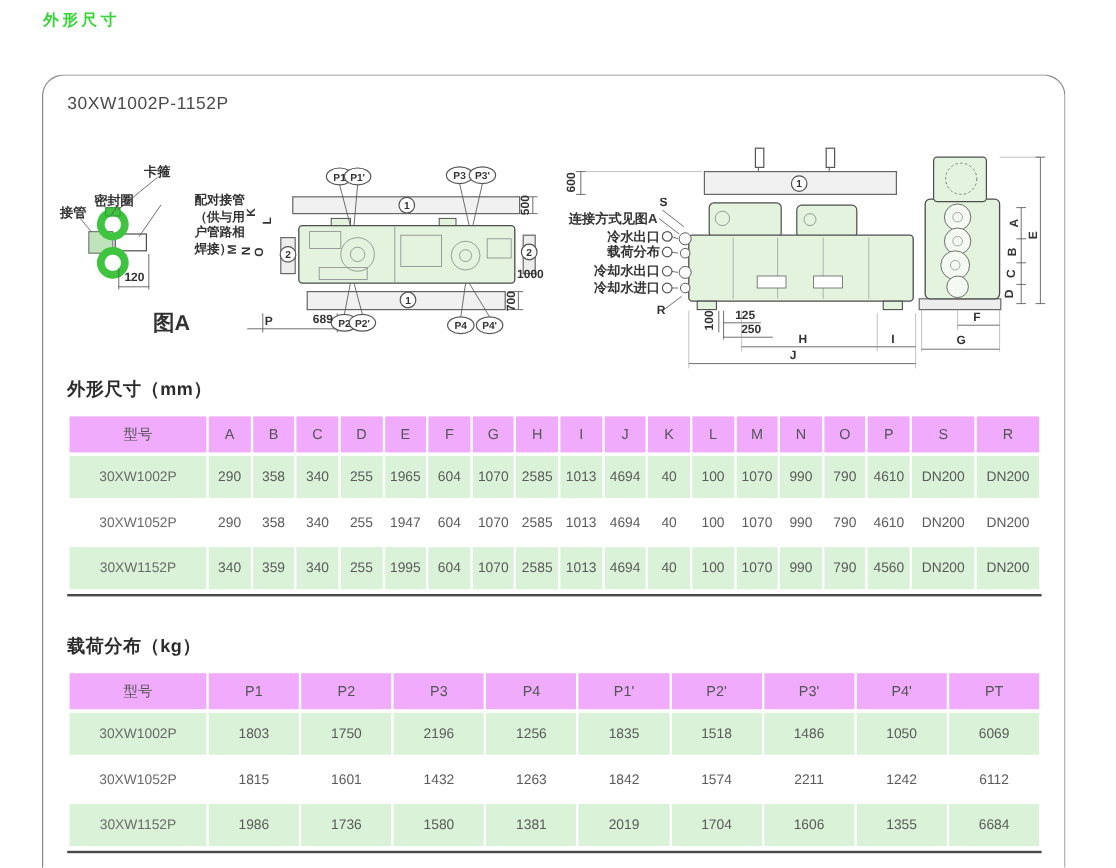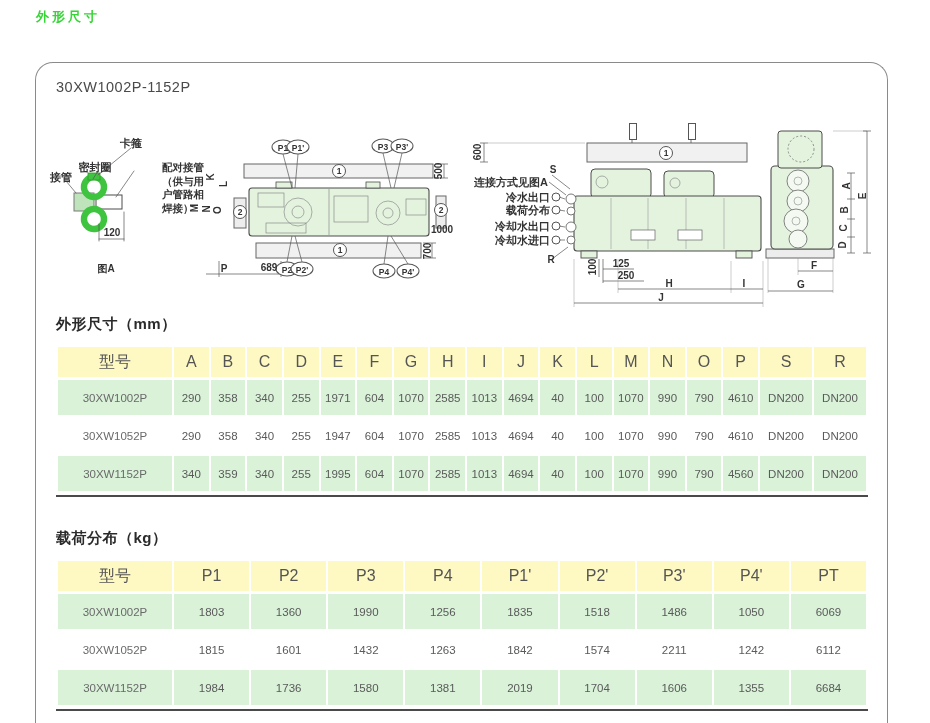--- a/index.html
+++ b/index.html
@@ -10,34 +10,34 @@
   .panel{position:absolute;left:35px;top:62px;width:851px;height:690px;
     border:1.5px solid #8a8a8a;border-bottom:none;border-radius:18px 18px 0 0;background:#fff;}
   .panel-label{position:absolute;left:20px;top:16px;font-size:14.5px;color:#4a4a4a;letter-spacing:.5px;}
   .drawing{position:absolute;left:0;top:48px;width:851px;height:205px;font-weight:bold;}
   .drawing svg{position:absolute;left:0;top:0;}
   .lab{position:absolute;transform:translate(-50%,-50%);font-size:10px;color:#333;white-space:nowrap;}
   .lab.cn{font-size:11px;}
   .lab.v{transform:translate(-50%,-50%) rotate(-90deg);}
   .lab-r{position:absolute;transform:translate(-100%,-50%);font-size:11px;color:#333;white-space:nowrap;}
   .lab-block{position:absolute;font-size:10.5px;line-height:1.3;color:#333;white-space:pre-line;margin-left:28px;}
-  .figcap{font-size:10px;color:#333;}
+  .figcap{font-size:18px;color:#333;margin-left:37px;}
   .badge{position:absolute;transform:translate(-50%,-50%);width:21px;height:13px;
     border:1px solid #555;border-radius:50%;background:#fff;color:#333;
     font-size:8.5px;display:flex;align-items:center;justify-content:center;}
   .numbadge{position:absolute;transform:translate(-50%,-50%);width:12px;height:12px;
     border:1px solid #555;border-radius:50%;background:#fff;color:#333;
     font-size:8.5px;display:flex;align-items:center;justify-content:center;}
   .porticon{position:absolute;transform:translate(-50%,-50%);width:7px;height:7px;
     border:1px solid #555;border-radius:50%;background:#fff;}
   .liftmark{position:absolute;width:6px;height:15px;border:1px solid #555;background:#fff;}
   .section-title{position:absolute;left:20px;font-size:15px;color:#2b2b2b;font-weight:bold;letter-spacing:.5px;}
   .tablewrap{position:absolute;left:20px;width:812px;border-bottom:2px solid #4a4a4a;padding-bottom:1px;}
   table{border-collapse:separate;border-spacing:2px 3px;width:812px;table-layout:fixed;}
-  th{background:#fef9c3;color:#555;font-weight:normal;font-size:16px;height:28px;text-align:center;
+  th{background:#f0abfc;color:#555;font-weight:normal;font-size:12px;height:28px;text-align:center;
     white-space:nowrap;overflow:hidden;}
   td{font-size:11.5px;color:#5a5a5a;height:33px;text-align:center;white-space:nowrap;overflow:visible;}
   td:first-child{color:#6a6a6a;}
   tbody tr:nth-child(odd) td{background:#d9f2d8;}
   tbody tr:nth-child(even) td{background:#ffffff;}
   #dim-table th:first-child{width:112px;}
   #dim-table th:nth-last-child(-n+2){width:50px;}
   #load-table th:first-child{width:112px;}
 </style>
 </head>
@@ -274,21 +274,21 @@
               <th>R</th>
             </tr>
           </thead>
           <tbody>
             <tr>
               <td>30XW1002P</td>
               <td>290</td>
               <td>358</td>
               <td>340</td>
               <td>255</td>
-              <td>1971</td>
+              <td>1965</td>
               <td>604</td>
               <td>1070</td>
               <td>2585</td>
               <td>1013</td>
               <td>4694</td>
               <td>40</td>
               <td>100</td>
               <td>1070</td>
               <td>990</td>
               <td>790</td>
@@ -356,22 +356,22 @@
               <th>P2'</th>
               <th>P3'</th>
               <th>P4'</th>
               <th>PT</th>
             </tr>
           </thead>
           <tbody>
             <tr>
               <td>30XW1002P</td>
               <td>1803</td>
-              <td>1360</td>
-              <td>1990</td>
+              <td>1750</td>
+              <td>2196</td>
               <td>1256</td>
               <td>1835</td>
               <td>1518</td>
               <td>1486</td>
               <td>1050</td>
               <td>6069</td>
             </tr>
             <tr>
               <td>30XW1052P</td>
               <td>1815</td>
@@ -379,21 +379,21 @@
               <td>1432</td>
               <td>1263</td>
               <td>1842</td>
               <td>1574</td>
               <td>2211</td>
               <td>1242</td>
               <td>6112</td>
             </tr>
             <tr>
               <td>30XW1152P</td>
-              <td>1984</td>
+              <td>1986</td>
               <td>1736</td>
               <td>1580</td>
               <td>1381</td>
               <td>2019</td>
               <td>1704</td>
               <td>1606</td>
               <td>1355</td>
               <td>6684</td>
             </tr>
           </tbody>

